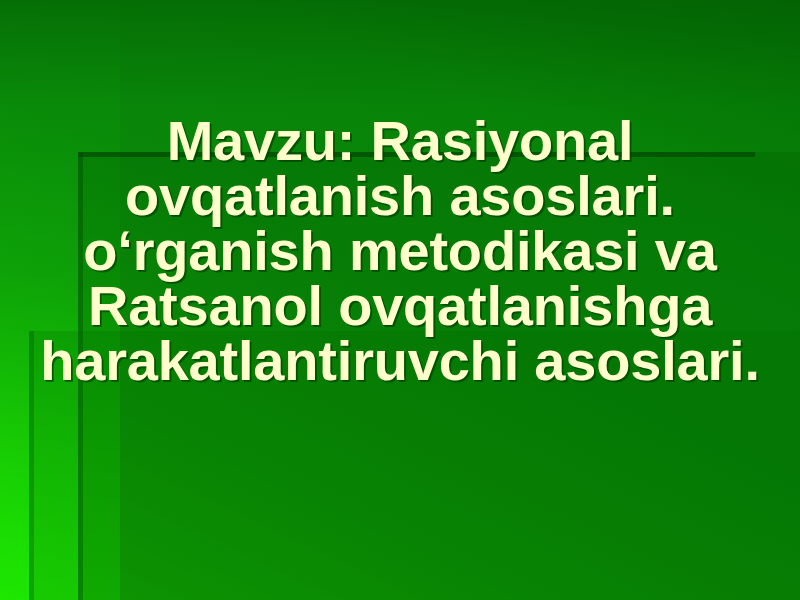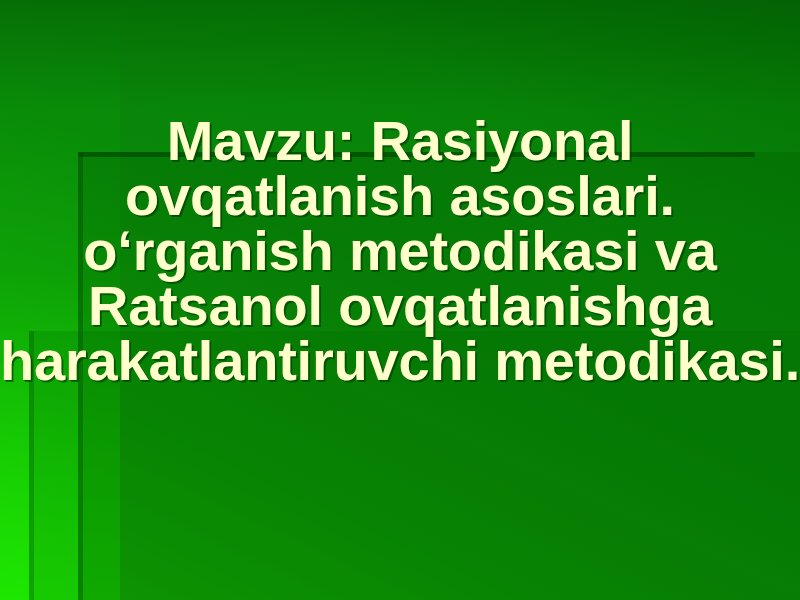--- a/index.html
+++ b/index.html
@@ -139,17 +139,17 @@
 
   <div id="panel-large"></div>
   <div id="panel-small"></div>
 
   <div id="title-block">
     <div class="lines-wrap">
       <span class="title-line">Mavzu: Rasiyonal</span>
       <span class="title-line">ovqatlanish asoslari.</span>
       <span class="title-line">oʻrganish metodikasi va</span>
       <span class="title-line">Ratsanol ovqatlanishga</span>
-      <span class="title-line">harakatlantiruvchi metodikasi.</span>
+      <span class="title-line">harakatlantiruvchi asoslari.</span>
     </div>
   </div>
 
 </div>
 
 </body></html>

